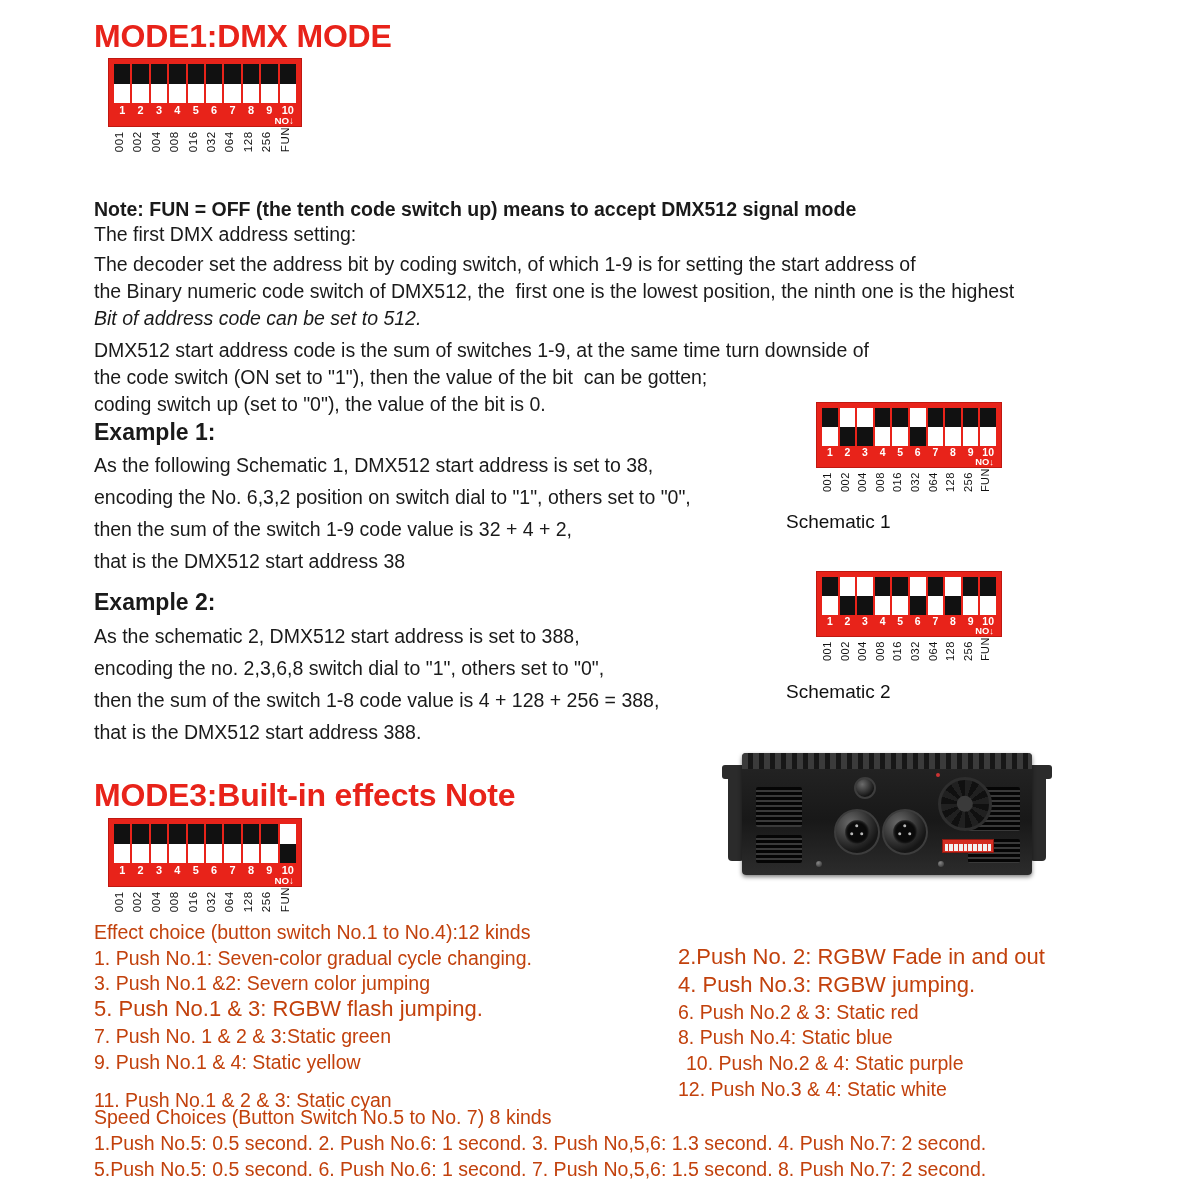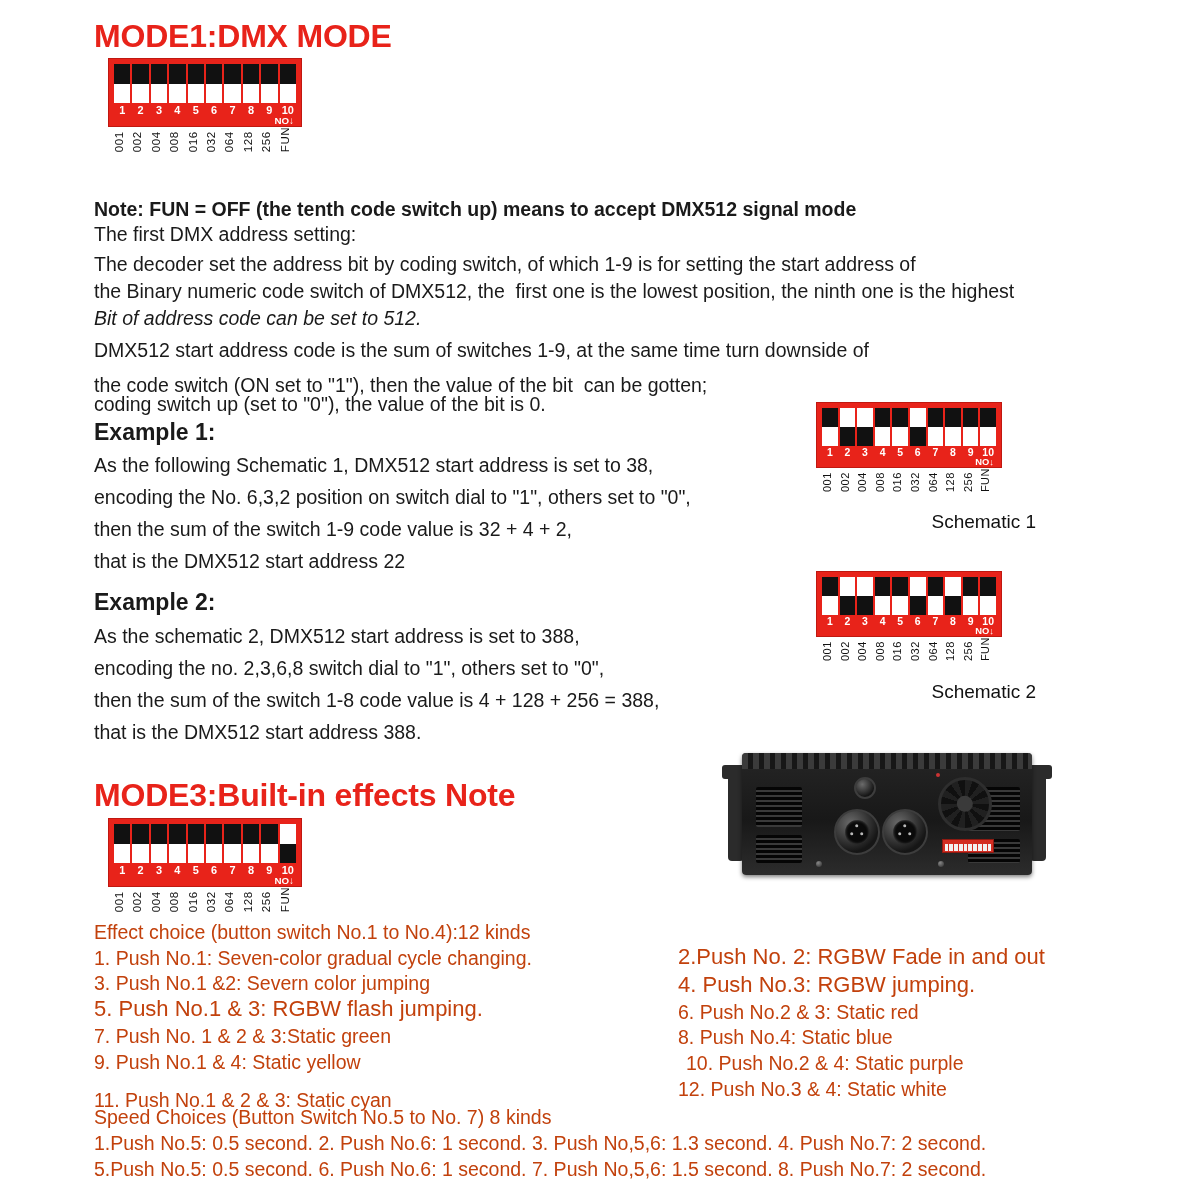--- a/index.html
+++ b/index.html
@@ -82,21 +82,21 @@
     text-align: left;
     color: #111111;
     font-family: "Liberation Sans", sans-serif;
     letter-spacing: 0.5px;
   }
 
   .caption {
     position: absolute;
     font-size: 19px;
     color: #111111;
-    text-align: right;
+    text-align: left;
   }
 
   
   .txt {
     position: absolute;
     font-size: 19.5px;
     line-height: 26.5px;
     color: #1a1a1a;
     white-space: pre-wrap;
   }
@@ -281,29 +281,29 @@
     </div>
   </div>
 
 <div class="txt bold" style="left:94px;top:196px;width:1060px;">Note: FUN = OFF (the tenth code switch up) means to accept DMX512 signal mode</div>
 
 <div class="txt" style="left:94px;top:221px;">The first DMX address setting:</div>
 <div class="txt" style="left:94px;top:251px;">The decoder set the address bit by coding switch, of which 1-9 is for setting the start address of</div>
 <div class="txt" style="left:94px;top:278px;">the Binary numeric code switch of DMX512, the  first one is the lowest position, the ninth one is the highest</div>
 <div class="txt" style="left:94px;top:305px;font-style:italic;">Bit of address code can be set to 512.</div>
 <div class="txt" style="left:94px;top:337px;">DMX512 start address code is the sum of switches 1-9, at the same time turn downside of</div>
-<div class="txt" style="left:94px;top:364px;margin-top:8px;">the code switch (ON set to "1"), then the value of the bit  can be gotten;</div>
+<div class="txt" style="left:94px;top:364px;">the code switch (ON set to "1"), then the value of the bit  can be gotten;</div>
 <div class="txt" style="left:94px;top:391px;">coding switch up (set to "0"), the value of the bit is 0.</div>
 
 <div class="example-h" style="left:94px;top:419px;">Example 1:</div>
 
 <div class="txt" style="left:94px;top:452px;">As the following Schematic 1, DMX512 start address is set to 38,</div>
 <div class="txt" style="left:94px;top:484px;">encoding the No. 6,3,2 position on switch dial to "1", others set to "0",</div>
 <div class="txt" style="left:94px;top:516px;">then the sum of the switch 1-9 code value is 32 + 4 + 2,</div>
-<div class="txt" style="left:94px;top:548px;">that is the DMX512 start address 22</div>
+<div class="txt" style="left:94px;top:548px;">that is the DMX512 start address 38</div>
 
 <div class="dip" id="dip-sch1" style="left:816px;top:402px;">
     <div class="dip-body" style="width: 186px;">
       <div class="dip-cells">
         <div class="dip-cell" style="width: 17.6px; height: 39.6px;">
           <div class="knob up"></div>
         </div>
         <div class="dip-cell" style="width: 17.6px; height: 39.6px;">
           <div class="knob down"></div>
         </div>

